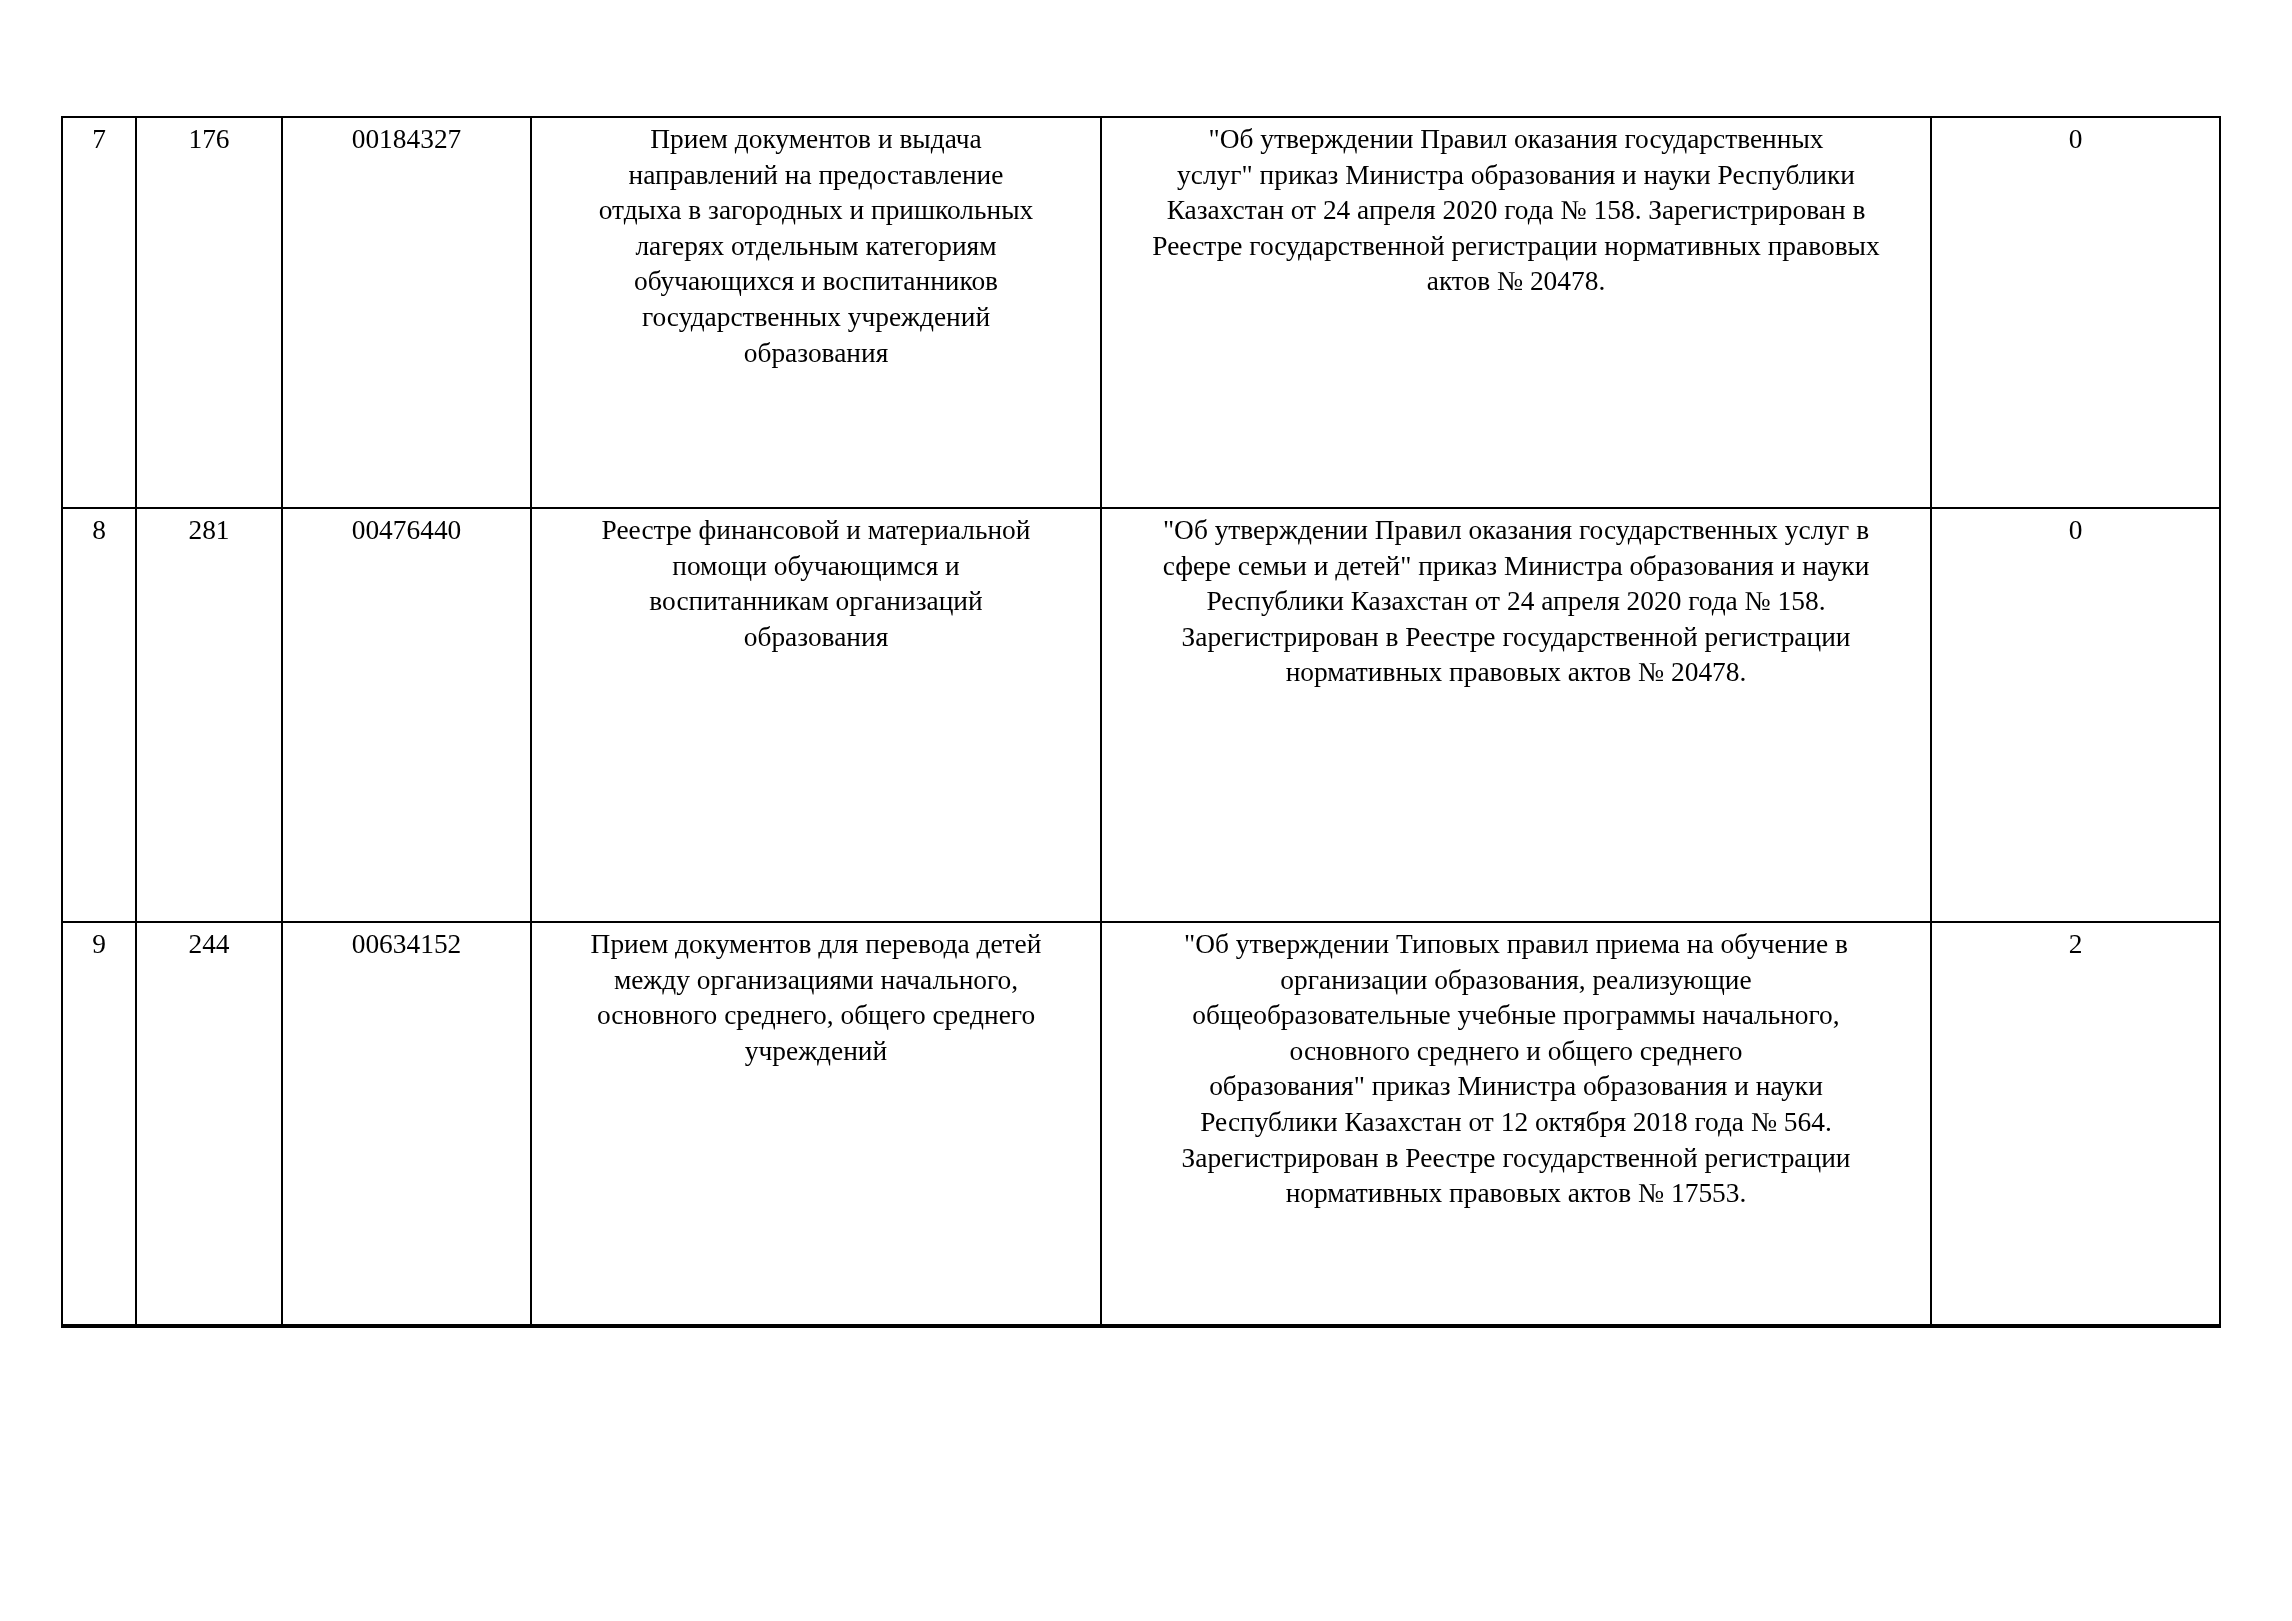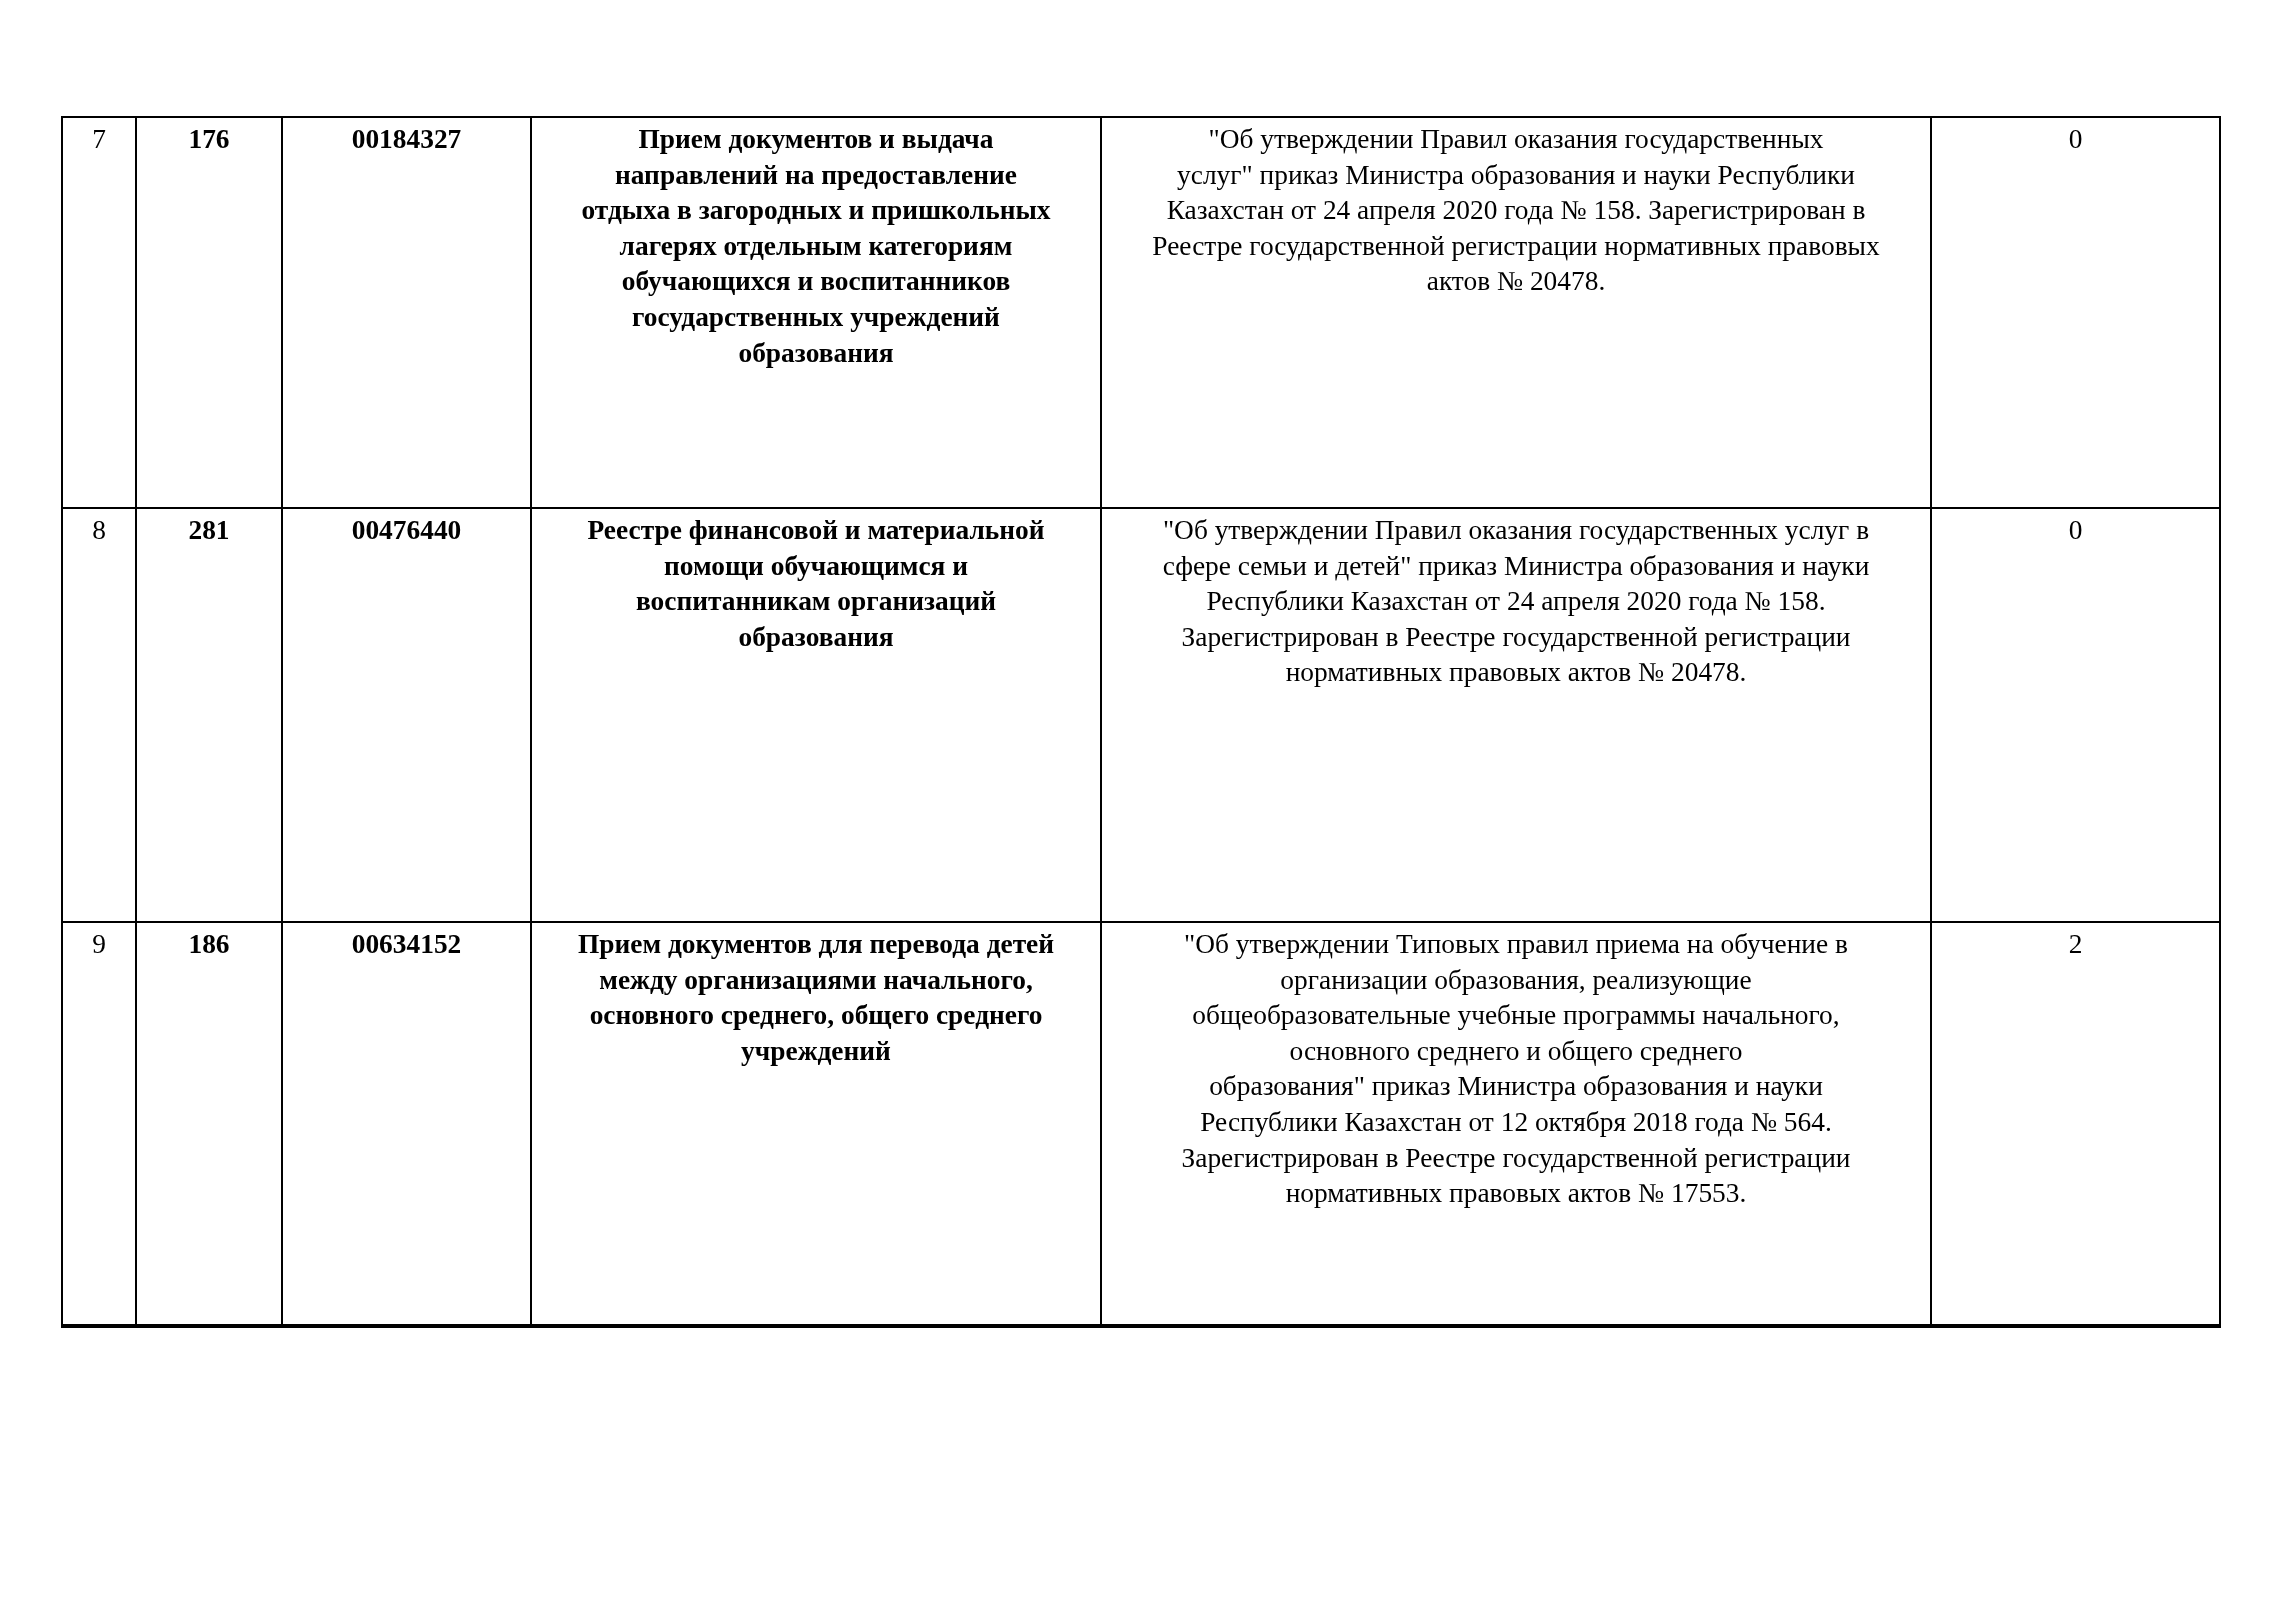--- a/index.html
+++ b/index.html
@@ -31,21 +31,21 @@
     padding: 3.9px 7.8px;
     font-size: 27.4px;
     line-height: 1.3;
     white-space: pre-line;
     overflow: hidden;
   }
   table.doc-table tr.row-7 { height: 391px; }
   table.doc-table tr.row-8 { height: 414px; }
   table.doc-table tr.row-9 { height: 404px; }
   table.doc-table tr:last-child td { border-bottom-width: 4.9px; }
-  td.cell-order, td.cell-code, td.cell-name { font-weight: bold; }
+  td.cell-order, td.cell-code, td.cell-name { font-weight: normal; }
   col.c-index { width: 74px; }
   col.c-order { width: 146px; }
   col.c-code  { width: 249px; }
   col.c-name  { width: 570px; }
   col.c-basis { width: 830px; }
   col.c-count { width: 289px; }
 </style>
 </head>
 <body>
 
@@ -88,21 +88,21 @@
 образования</td>
         <td class="cell-basis">"Об утверждении Правил оказания государственных услуг в
 сфере семьи и детей" приказ Министра образования и науки
 Республики Казахстан от 24 апреля 2020 года № 158.
 Зарегистрирован в Реестре государственной регистрации
 нормативных правовых актов № 20478.</td>
         <td class="cell-count">0</td>
       </tr>
       <tr class="row-9">
         <td class="cell-index">9</td>
-        <td class="cell-order">186</td>
+        <td class="cell-order">244</td>
         <td class="cell-code">00634152</td>
         <td class="cell-name">Прием документов для перевода детей
 между организациями начального,
 основного среднего, общего среднего
 учреждений</td>
         <td class="cell-basis">"Об утверждении Типовых правил приема на обучение в
 организации образования, реализующие
 общеобразовательные учебные программы начального,
 основного среднего и общего среднего
 образования" приказ Министра образования и науки

